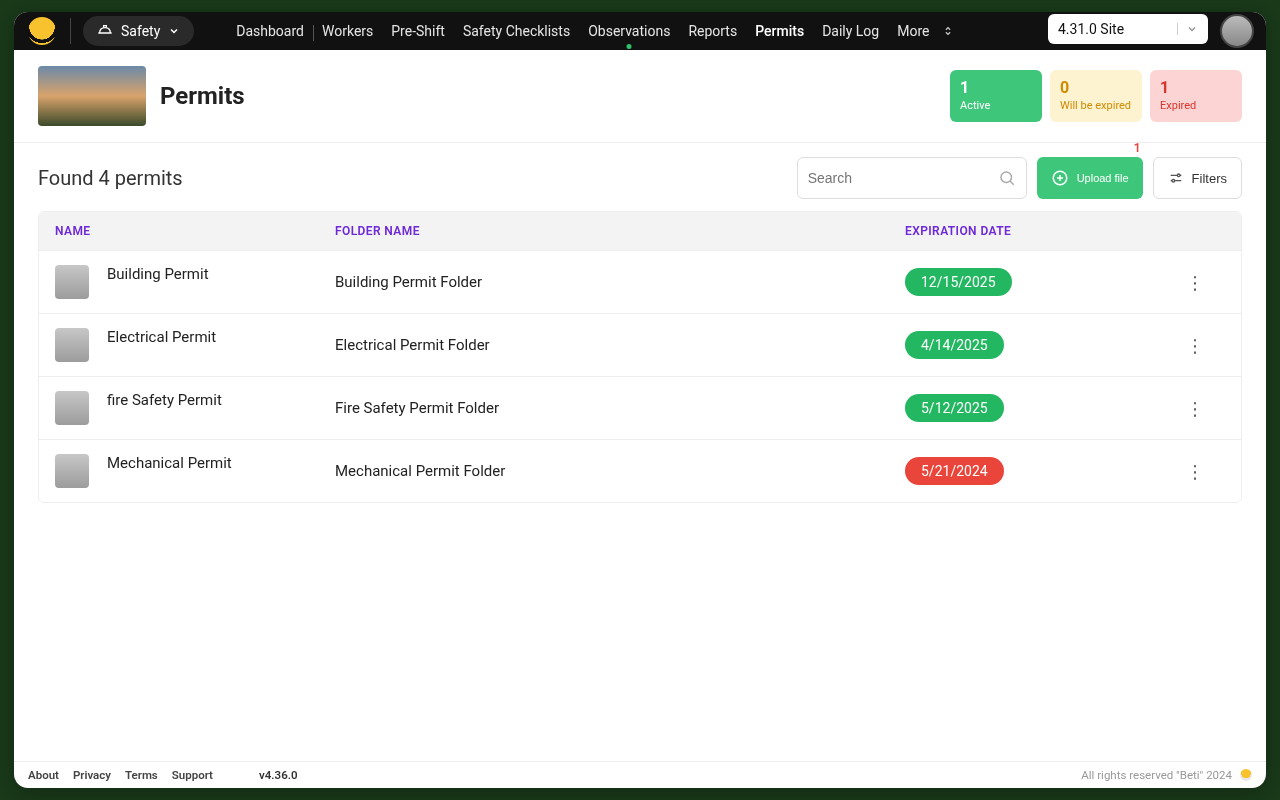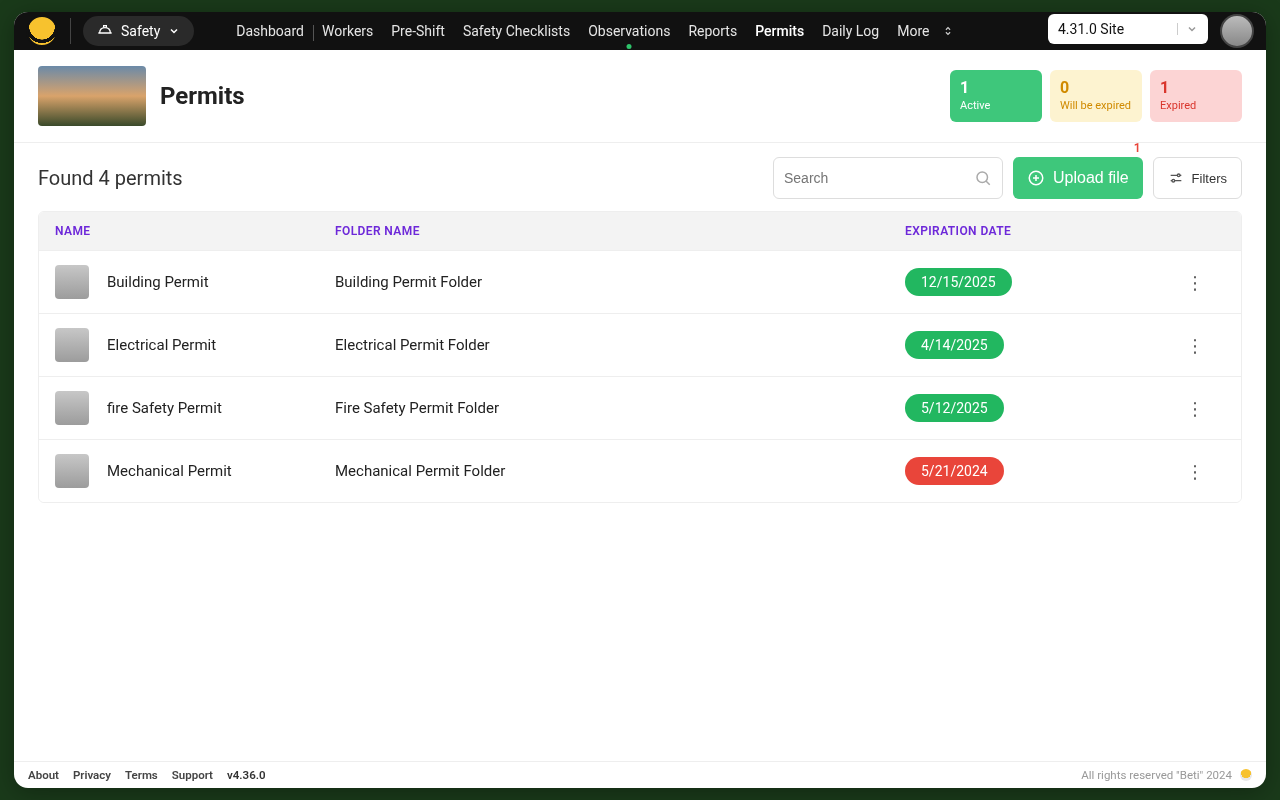--- a/index.html
+++ b/index.html
@@ -157,21 +157,21 @@
       font-size: 12px;
       font-weight: 600;
     }
     .upload-btn {
       background: #3ec77b;
       color: #fff;
       border: none;
       border-radius: 6px;
       height: 42px;
       padding: 8px 14px;
-      font-size: 16px;
+      font-size: 11px;
       display: flex;
       align-items: center;
       gap: 8px;
       cursor: pointer;
     }
     .filters-btn {
       background: #fff;
       border: 1px solid #ddd;
       border-radius: 6px;
       height: 42px;
@@ -197,21 +197,21 @@
       padding: 12px 16px;
     }
     .trow {
       display: grid;
       grid-template-columns: 280px 1fr 260px 60px;
       align-items: center;
       padding: 14px 16px;
       border-top: 1px solid #eee;
       background: #fff;
     }
-    .name-cell { display: flex; align-items: center; gap: 18px; }
+    .name-cell { display: flex; align-items: flex-start; gap: 18px; }
     .doc-thumb {
       width: 34px; height: 34px; border-radius: 4px;
       background: linear-gradient(#c7c7c7,#9c9c9c);
     }
     .name-text { font-size: 15px; color: #222; }
     .folder-text { font-size: 15px; color: #222; }
     .date-pill {
       display: inline-block;
       border-radius: 999px;
       padding: 6px 16px;
@@ -224,20 +224,21 @@
     
     .footer {
       display: flex;
       align-items: center;
       padding: 6px 14px;
       font-size: 11.5px;
       color: #666;
       border-top: 1px solid #eee;
       flex-shrink: 0;
       margin-top: auto;
+      gap: 32px;
     }
     .footer a { color: #444; text-decoration: none; margin-right: 14px; font-weight: 600; cursor: pointer; }
     .footer .ver { font-weight: 600; color: #333; }
     .footer .right { margin-left: auto; color: #999; display: flex; align-items: center; gap: 8px; }
     .fdot { width: 12px; height: 12px; border-radius: 50%;
       background: radial-gradient(circle at 50% 35%, #f7c22e 0%, #f7c22e 50%, #e8e8e8 51%);
     }
     
     .ico { display: inline-flex; }
   </style>

